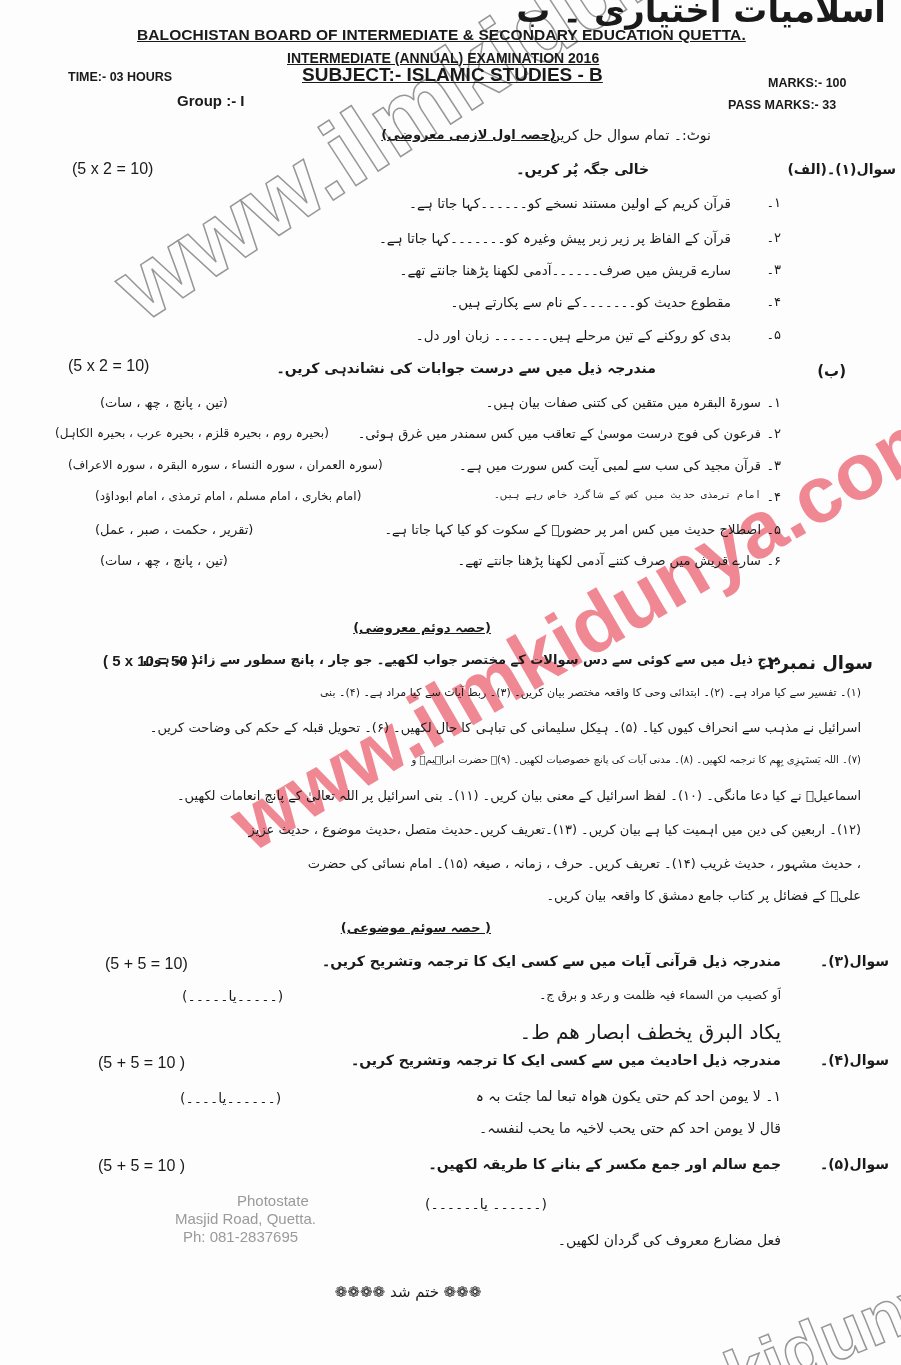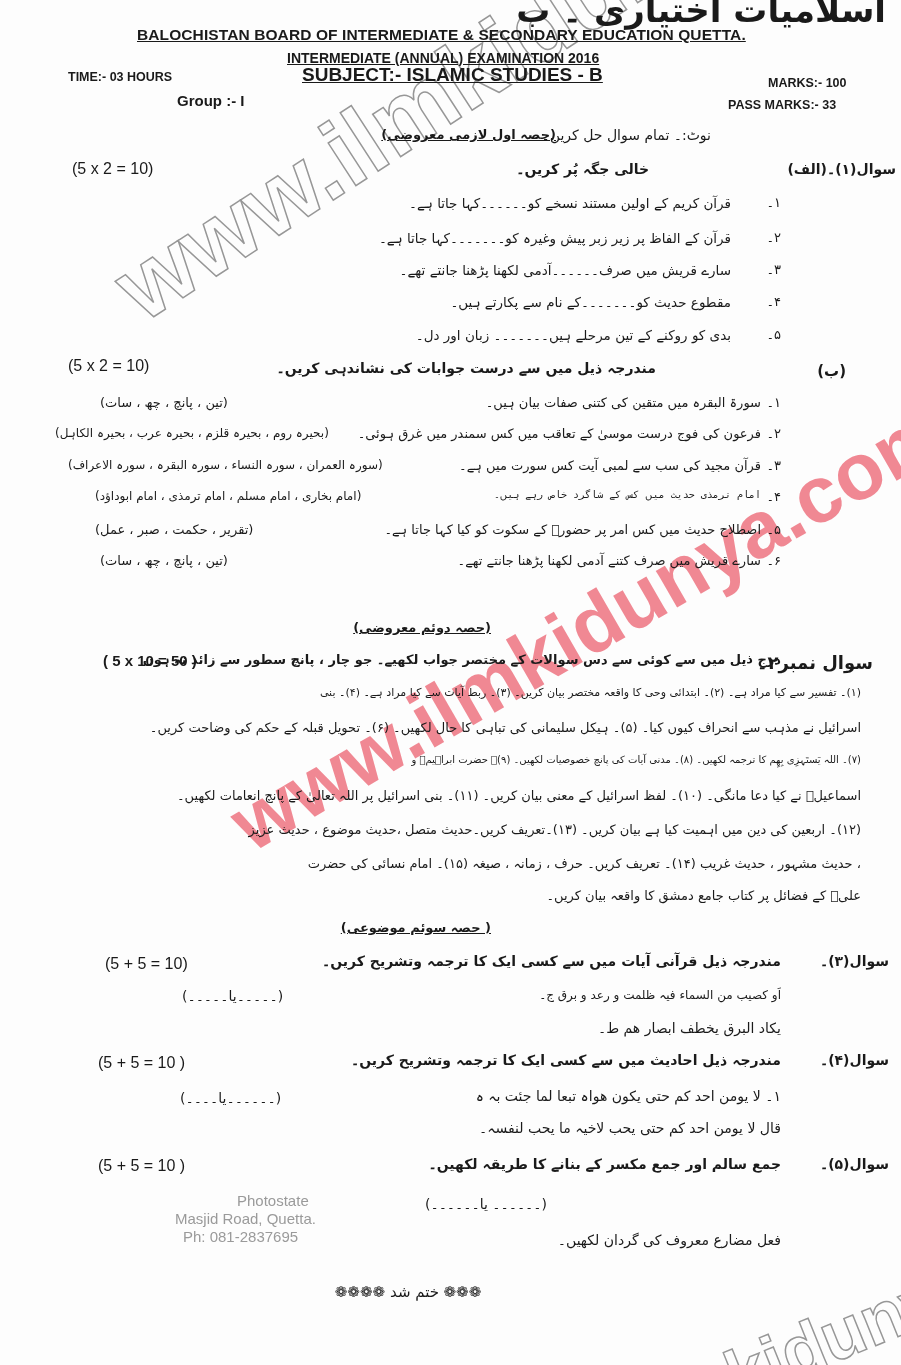--- a/index.html
+++ b/index.html
@@ -95,21 +95,21 @@
 <div class="abs ur" style="right:40px; top:856px; font-size:13px;">، حدیث مشہور ، حدیث غریب (۱۴)۔ تعریف کریں۔ حرف ، زمانہ ، صیغہ (۱۵)۔ امام نسائی کی حضرت</div>
 <div class="abs ur" style="right:40px; top:888px; font-size:13px;">علیؓ کے فضائل پر کتاب جامع دمشق کا واقعہ بیان کریں۔</div>
 
 <div class="abs ur bold ul" style="right:410px; top:920px; font-size:13px;">( حصہ سوئم موضوعی)</div>
 
 <div class="abs ur bold" style="right:12px; top:953px; font-size:14px;">سوال(۳)۔</div>
 <div class="abs ur bold" style="right:120px; top:953px; font-size:14px;">مندرجہ ذیل قرآنی آیات میں سے کسی ایک کا ترجمہ وتشریح کریں۔</div>
 <div class="abs num" style="left:105px; top:955px;">(5 + 5 = 10)</div>
 <div class="abs ur" style="left:182px; top:988px; font-size:14px;">(۔۔۔۔۔یا۔۔۔۔۔)</div>
 <div class="abs ur" style="right:120px; top:988px; font-size:12px;">اَو کصیب من السماء فیہ ظلمت و رعد و برق ج۔</div>
-<div class="abs ur" style="right:120px; top:1020px; font-size:14px;">یکاد البرق یخطف ابصار ھم ط۔</div>
+<div class="abs ur" style="right:120px; top:1020px; font-size:20px;">یکاد البرق یخطف ابصار ھم ط۔</div>
 
 <div class="abs ur bold" style="right:12px; top:1052px; font-size:14px;">سوال(۴)۔</div>
 <div class="abs ur bold" style="right:120px; top:1052px; font-size:14px;">مندرجہ ذیل احادیث میں سے کسی ایک کا ترجمہ وتشریح کریں۔</div>
 <div class="abs num" style="left:98px; top:1054px;">(5 + 5 = 10 )</div>
 <div class="abs ur" style="left:180px; top:1090px; font-size:14px;">(۔۔۔۔۔۔یا۔۔۔۔)</div>
 <div class="abs ur" style="right:120px; top:1088px; font-size:14px;">۱۔ لا یومن احد کم حتی یکون ھواہ تبعا لما جئت بہ ہ</div>
 <div class="abs ur" style="right:120px; top:1120px; font-size:14px;">قال لا یومن احد کم حتی یحب لاخیہ ما یحب لنفسہ۔</div>
 
 <div class="abs ur bold" style="right:12px; top:1156px; font-size:14px;">سوال(۵)۔</div>
 <div class="abs ur bold" style="right:120px; top:1156px; font-size:14px;">جمع سالم اور جمع مکسر کے بنانے کا طریقہ لکھیں۔</div>

